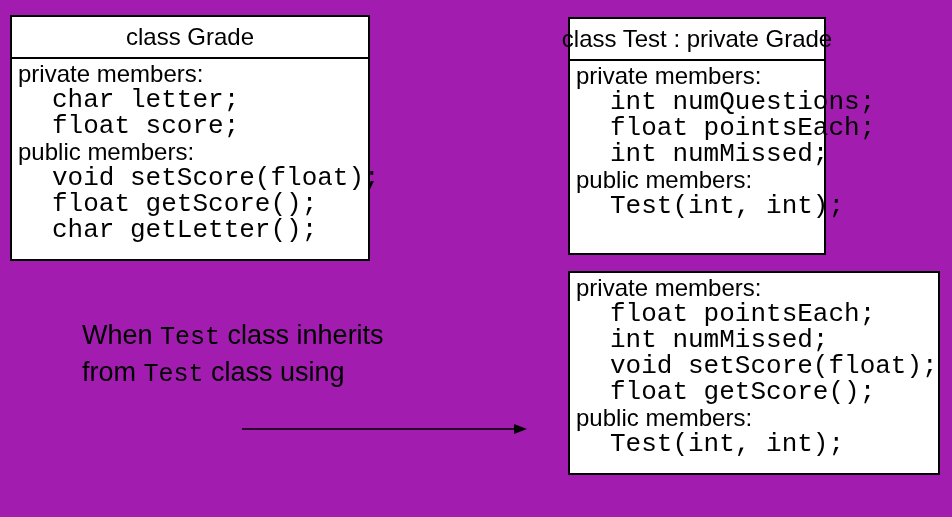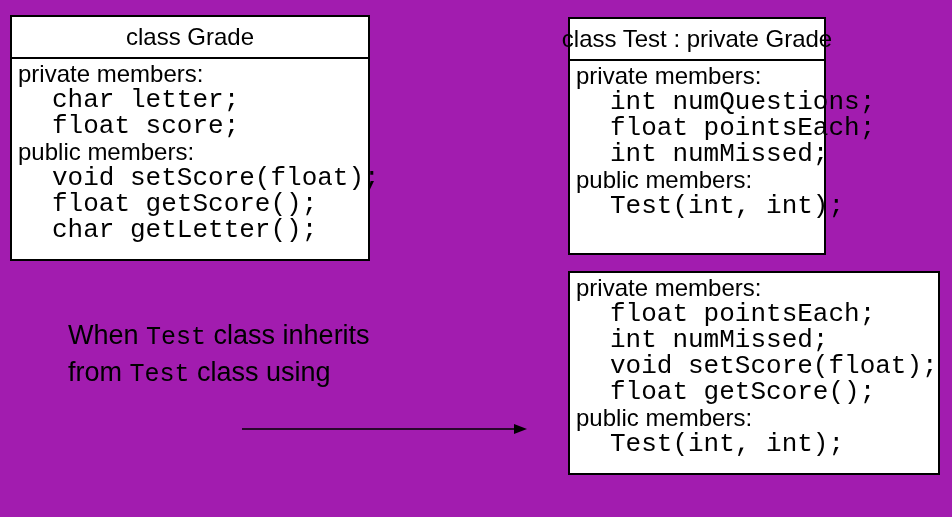--- a/index.html
+++ b/index.html
@@ -38,21 +38,21 @@
     font-size: 26px;
     padding-left: 34px;
   }
 
   #grade-box  { left: 10px;  top: 15px;  width: 360px; }
   #test-box   { left: 568px; top: 17px;  width: 258px; height: 238px; }
   #result-box { left: 568px; top: 271px; width: 372px; }
 
   .explanation {
     position: absolute;
-    left: 68px; top: 318px;
+    left: 82px; top: 318px;
     width: 420px;
   }
   .exp-line {
     font-size: 27px;
     line-height: 34px;
     font-family: "Liberation Sans", sans-serif;
     white-space: nowrap;
   }
   .exp-line .f-mono {
     font-family: "Liberation Mono", monospace;

